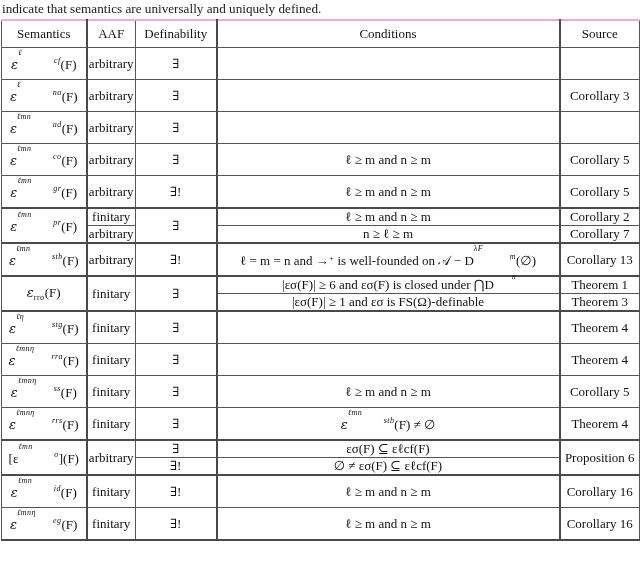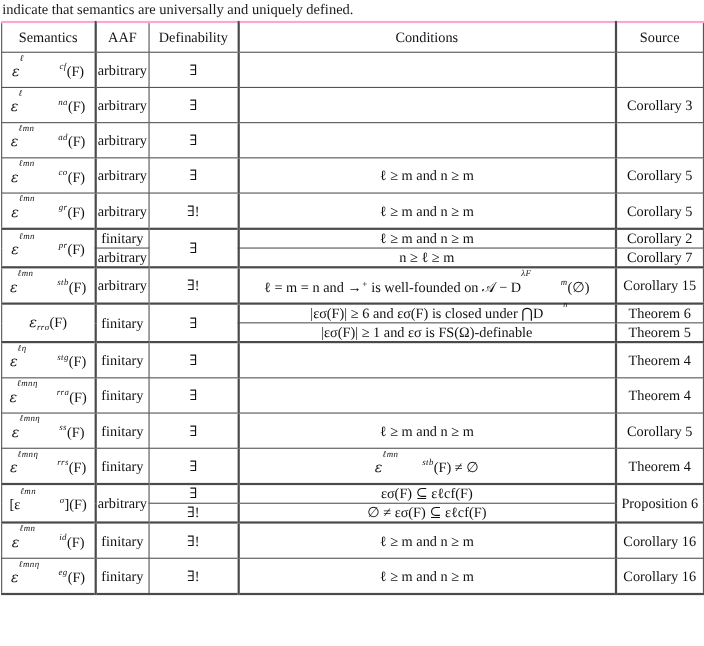--- a/index.html
+++ b/index.html
@@ -93,21 +93,20 @@
     display: block;
     position: relative;
     top: -0.62em;
     white-space: nowrap;
     letter-spacing: 0.4px;
     padding-left: 36px;
   }
   .sub-only {
     display: inline-block;
     font-size: 0.62em;
-    font-style: italic;
     vertical-align: -0.32em;
     letter-spacing: 0.4px;
   }
   .sup-only {
     display: inline-block;
     font-size: 0.62em;
     font-style: italic;
     vertical-align: 0.5em;
   }
   .paren { font-style: normal; }
@@ -220,35 +219,35 @@
 
       <tr class="thick-top">
         <td class="sem thick-right thick-top">
           <span class="nowrap"><span class="eps">ε</span><span class="sub-sup"><span class="su">ℓmn</span><span class="sb">stb</span></span><span class="m paren">(F)</span></span>
         </td>
         <td class="aaf thick-top">arbitrary</td>
         <td class="def thick-right thick-top">∃!</td>
         <td class="cond thick-right thick-top">
           <span class="cond-inner"><span class="m">ℓ = m = n and </span><span class="up">→</span><span class="sup-only up">+</span><span class="up"> is well-founded on </span><span class="m">𝒜</span><span class="up">&nbsp;</span><span class="up">−</span><span class="up">&nbsp;</span><span class="m">D</span><span class="sub-sup"><span class="su"><span>λ</span><span>F</span></span><span class="sb">m</span></span><span class="dfrac-under"><span>n</span></span><span class="up">(∅)</span></span>
         </td>
-        <td class="src thick-top">Corollary 15</td>
+        <td class="src thick-top">Corollary 13</td>
       </tr>
 
       <tr class="thick-top">
         <td class="sem thick-right thick-top" rowspan="2">
           <span class="nowrap"><span class="eps">ε</span><span class="sub-only">rrσ</span><span class="m paren">(F)</span></span>
         </td>
         <td class="aaf thick-top" rowspan="2">finitary</td>
         <td class="def thick-right thick-top" rowspan="2">∃</td>
         <td class="cond thick-right thick-top"><span class="cond-inner m">|εσ(F)| ≥ 6 and εσ(F) is closed under ⋂D</span></td>
-        <td class="src thick-top">Theorem 6</td>
+        <td class="src thick-top">Theorem 1</td>
       </tr>
       <tr>
         <td class="cond thick-right"><span class="cond-inner m">|εσ(F)| ≥ 1 and εσ is FS(Ω)-definable</span></td>
-        <td class="src">Theorem 5</td>
+        <td class="src">Theorem 3</td>
       </tr>
 
       <tr class="thick-top">
         <td class="sem thick-right thick-top">
           <span class="nowrap"><span class="eps">ε</span><span class="sub-sup"><span class="su">ℓη</span><span class="sb">stg</span></span><span class="m paren">(F)</span></span>
         </td>
         <td class="aaf thick-top">finitary</td>
         <td class="def thick-right thick-top">∃</td>
         <td class="cond thick-right thick-top"></td>
         <td class="src thick-top">Theorem 4</td>

